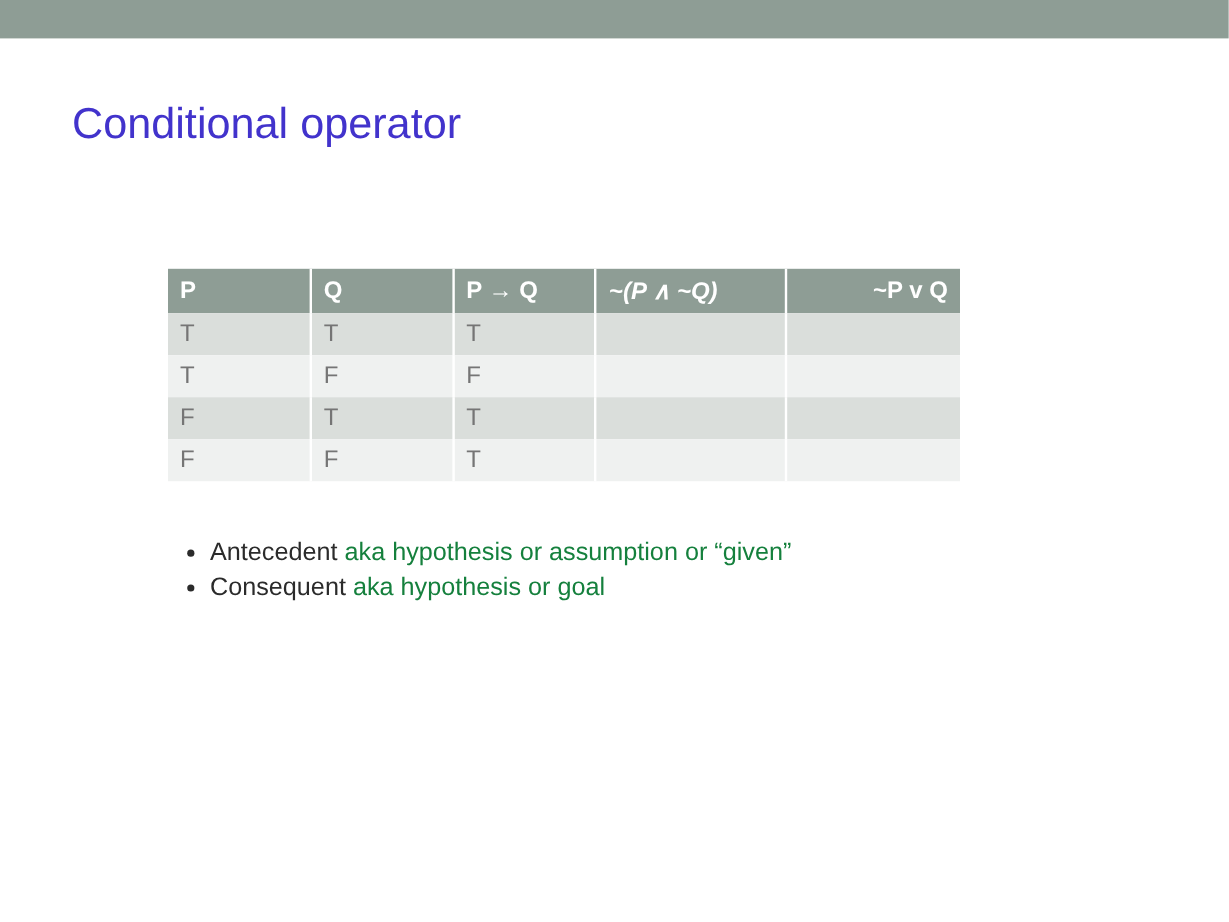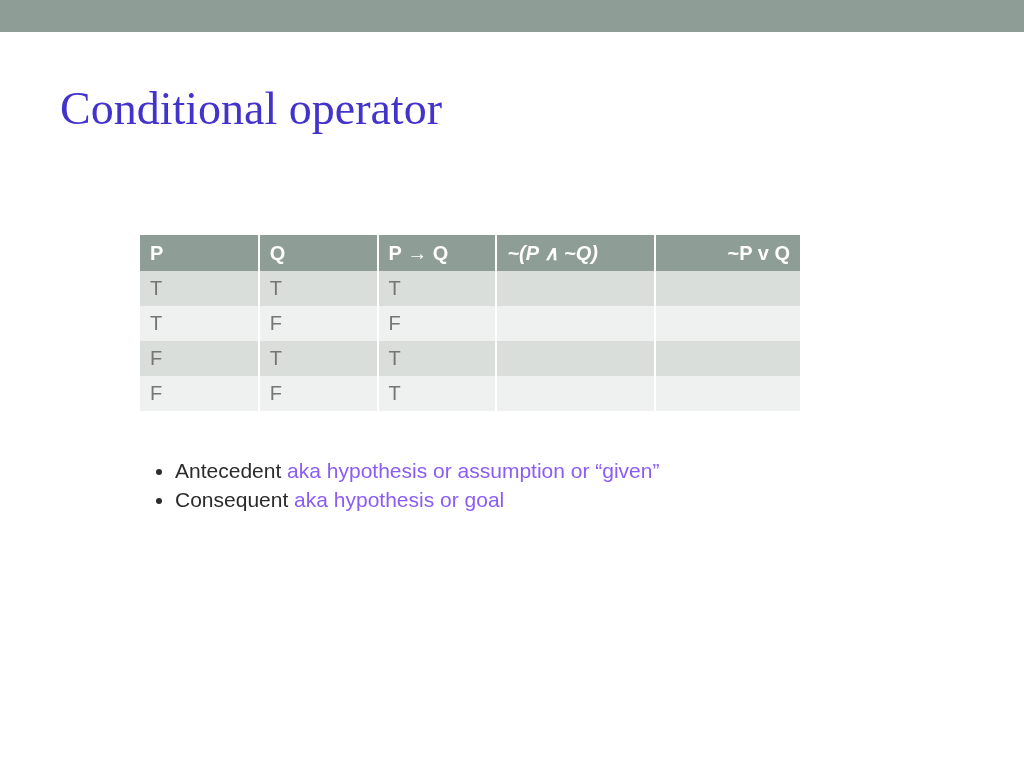--- a/index.html
+++ b/index.html
@@ -12,25 +12,24 @@
   }
   .top-bar {
     width: 100%;
     height: 32px;
     background: #8e9d95;
   }
   .content {
     padding: 50px 60px 0 60px;
   }
   .title {
-    font-size: 46px;
+    font-size: 36px;
     font-weight: 400;
     color: #4233cc;
     margin-bottom: 100px;
-    font-family: Liberation Serif, serif;
   }
   .table-wrap {
     margin-left: 80px;
     width: 660px;
   }
   table {
     border-collapse: collapse;
     width: 100%;
     font-size: 20px;
   }
@@ -61,21 +60,21 @@
     margin-left: 95px;
     font-size: 21px;
     color: #2b2b2b;
   }
   .bullets li {
     list-style: disc;
     margin-left: 20px;
     line-height: 1.4;
   }
   .bullets .strong { color: #2b2b2b; }
-  .bullets .aka    { color: #8b5cf6; }
+  .bullets .aka    { color: #15803d; }
 </style>
 </head>
 <body>
 
 <div class="top-bar"></div>
 
 <div class="content">
 
   <h1 class="title">Conditional operator</h1>
 

